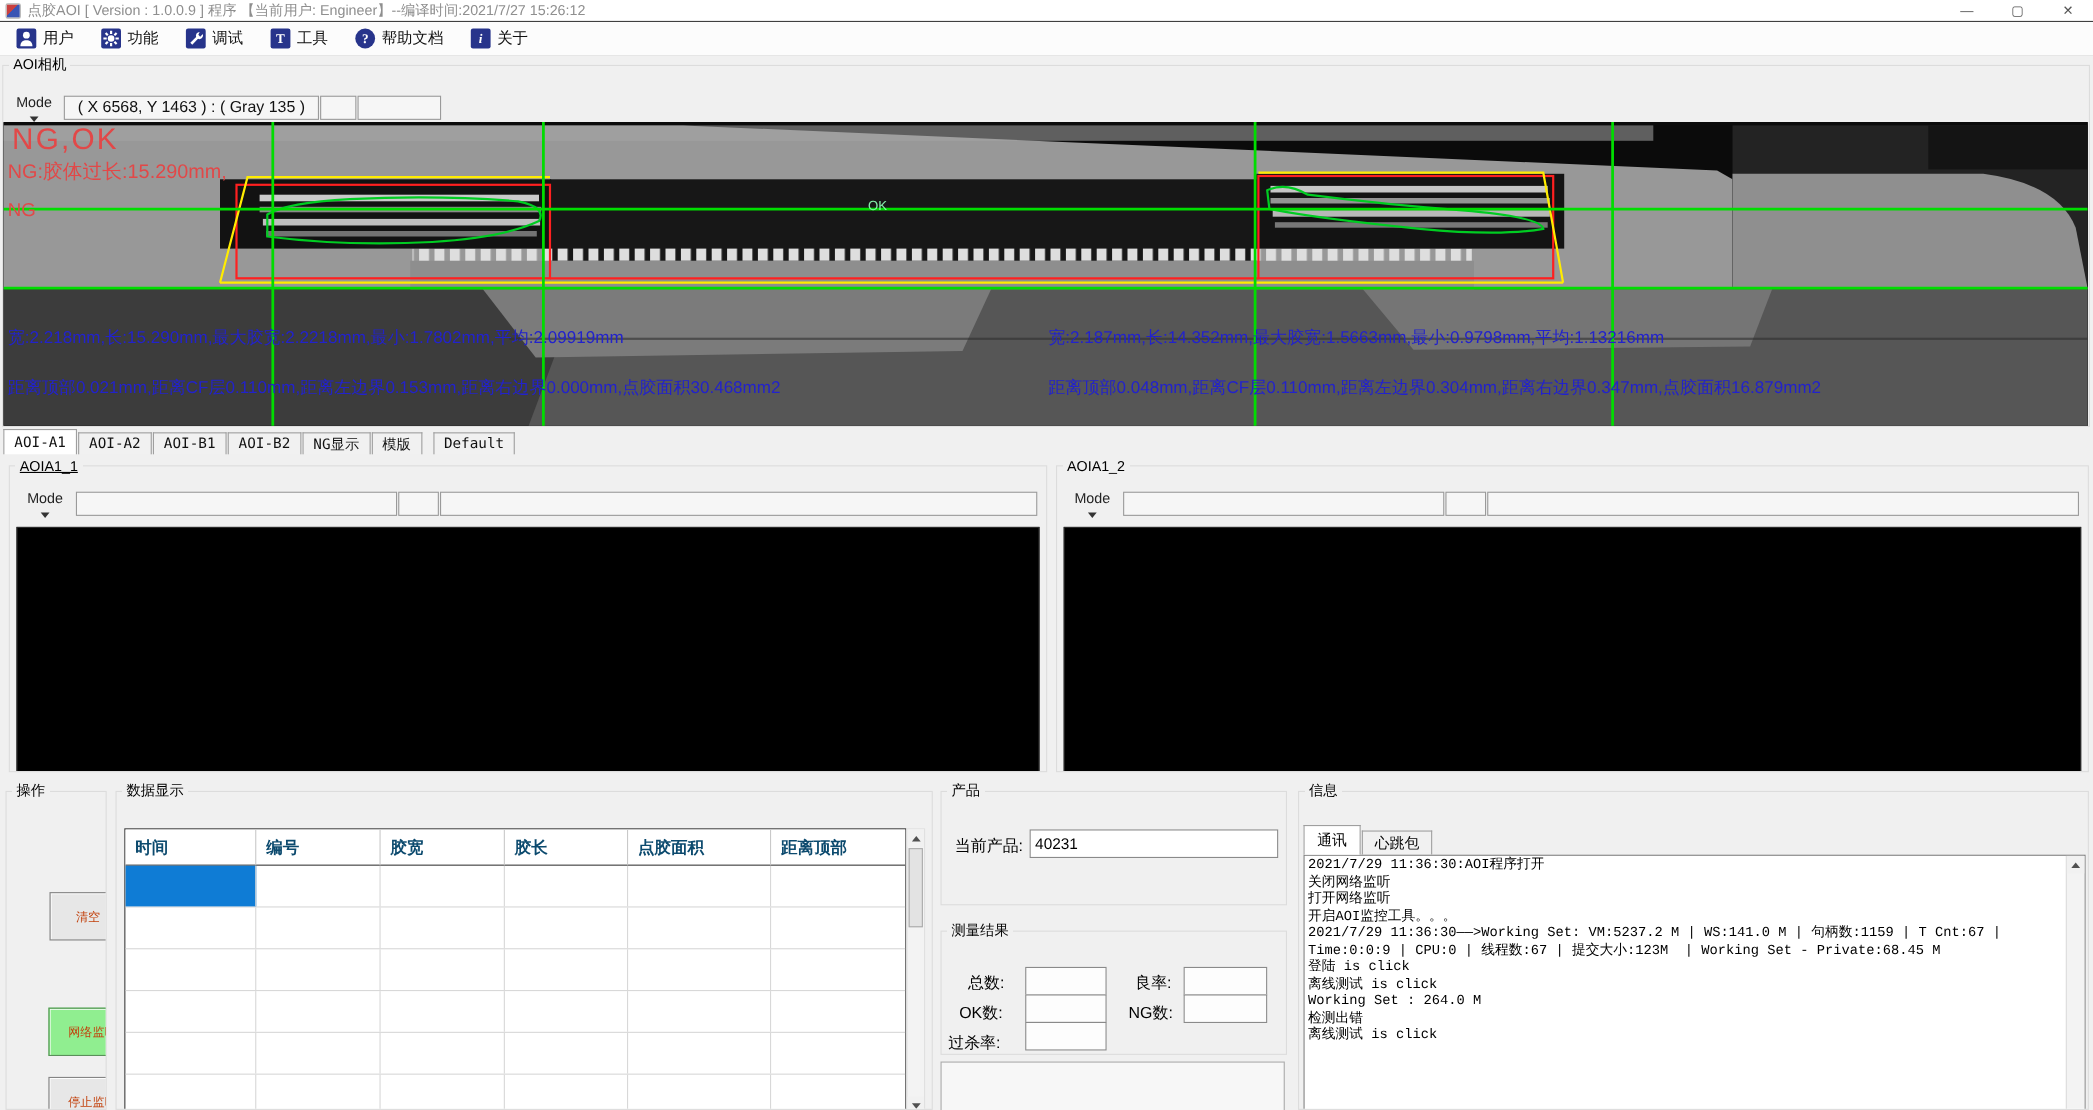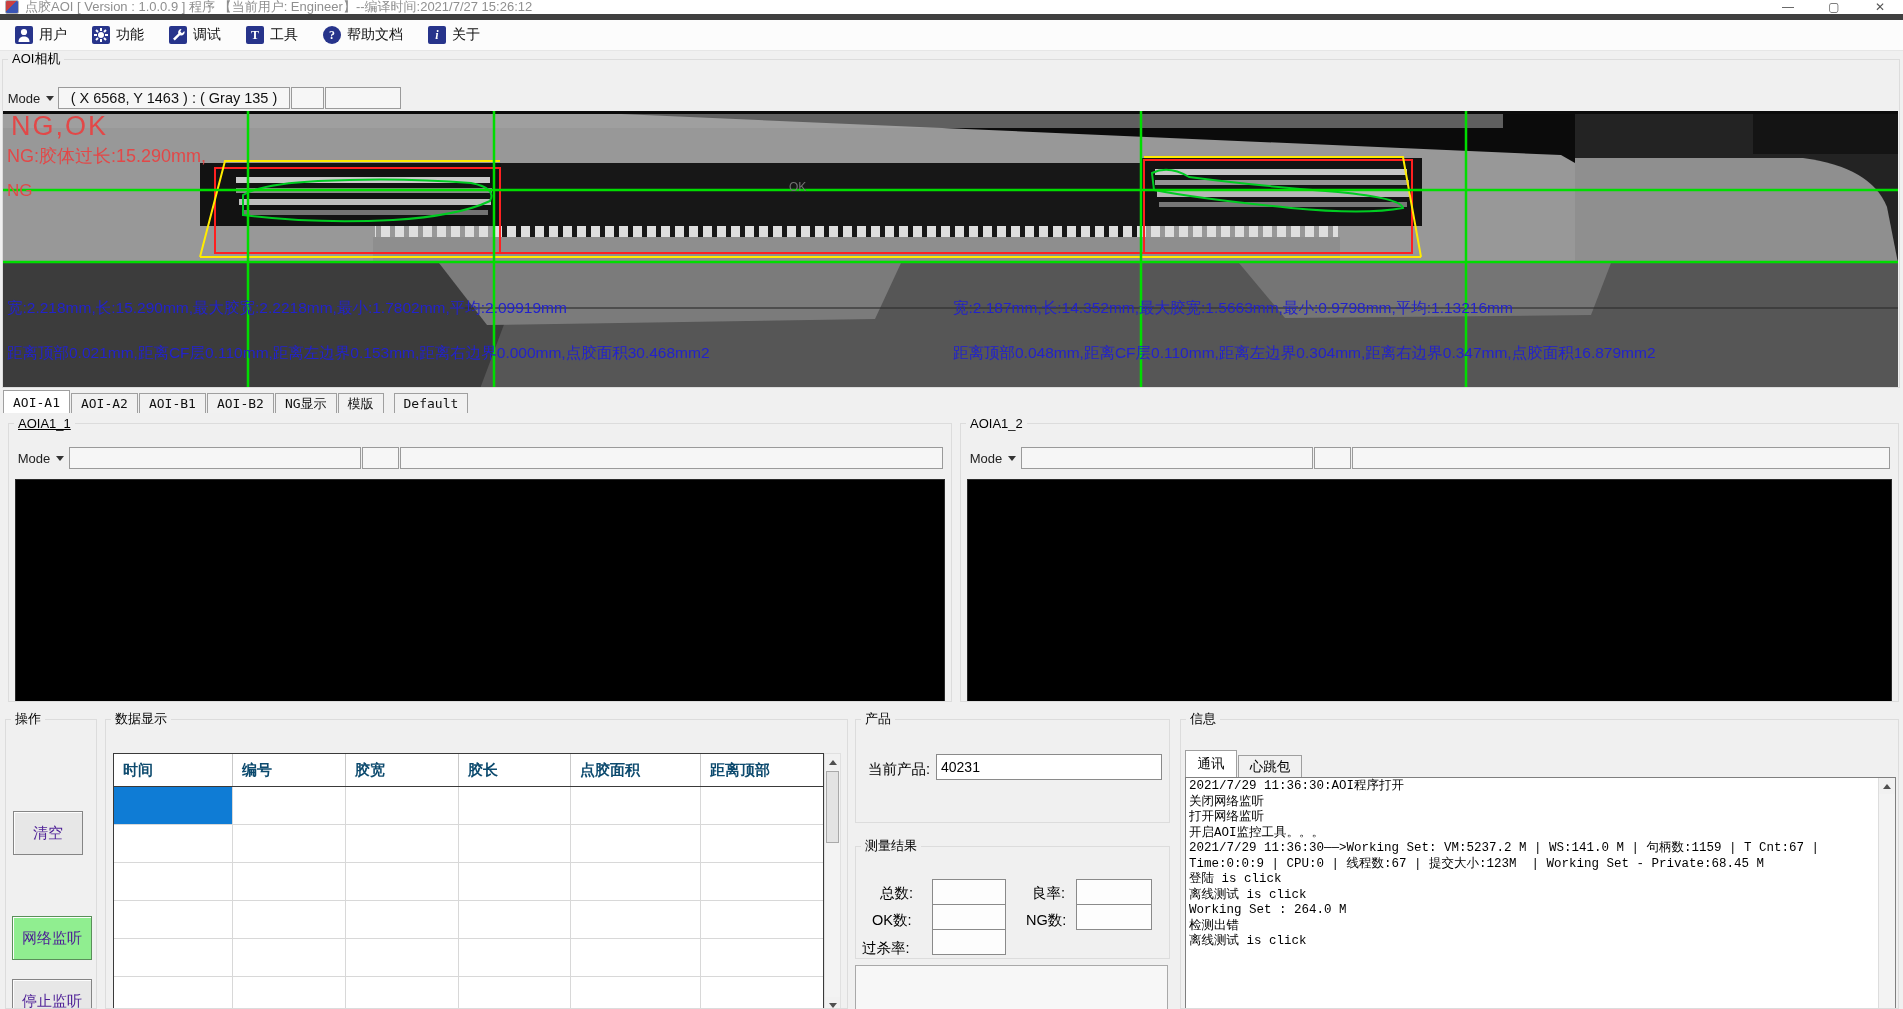--- a/index.html
+++ b/index.html
@@ -2,21 +2,21 @@
 <html><head>
 <meta charset="utf-8">
 <style>
   * { box-sizing: border-box; }
   html,body { margin:0; padding:0; }
   body { font-family:"Liberation Sans","DejaVu Sans",sans-serif; background:#f0f0f0; }
   .app { position:relative; width:1903px; height:1009px; background:#f0f0f0; overflow:hidden; }
 
   
   .titlebar { position:absolute; left:0; top:0; width:1903px; height:20px; background:#ffffff;
-              display:flex; align-items:center; padding-left:5px; border-bottom:6px solid #404040; }
+              display:flex; align-items:center; padding-left:5px; border-bottom:1px solid #404040; }
   .app-icon { width:14px; height:14px; border-radius:2px; flex:0 0 auto;
               background:linear-gradient(135deg,#c94040 0 45%,#3a55b4 45% 100%); border:1px solid #b5b5b5; }
   .title-text { margin-left:6px; font-size:13px; color:#8f8f8f; white-space:nowrap; }
   .win-btns { margin-left:auto; display:flex; height:100%; }
   .win-btn { width:46px; height:100%; display:flex; align-items:center; justify-content:center;
              color:#555; font-size:12px; }
 
   
   .menubar { position:absolute; left:0; top:20px; width:1903px; height:31px; background:#fcfcfc;
              border-bottom:1px solid #e6e6e6; display:flex; align-items:center; padding-left:7px; }
@@ -26,33 +26,33 @@
              align-items:center; justify-content:center; flex:0 0 auto; }
   .menu-glyph { color:#fff; font-weight:bold; font-size:12px; line-height:1; font-family:"Liberation Serif",serif; }
 
   
   fieldset { position:absolute; border:1px solid #dcdcdc; margin:0; padding:0; background:transparent; overflow:hidden; }
   legend { font-size:13px; color:#000; padding:0 4px; margin-left:5px; }
 
   
   .cam-field { left:2px; top:50px; width:1898px; height:338px; }
   .tool-btn { position:absolute; display:flex; align-items:center; justify-content:center; gap:6px;
-              font-size:13px; color:#222; }
+              font-size:13px; color:#222;flex-direction:column; }
   .dd-arrow { width:0; height:0; border-left:4px solid transparent; border-right:4px solid transparent;
               border-top:5px solid #333; }
   .tool-box { position:absolute; border:1px solid #9a9a9a; background:#f6f6f6; font-size:14.5px; color:#111;
               display:flex; align-items:center; justify-content:center; white-space:nowrap; }
 
   .cam { position:absolute; left:0px; top:43px; width:1895px; height:291px; background:#000; overflow:hidden; }
   .cam svg { position:absolute; left:0; top:0; }
   .cam-text { position:absolute; white-space:nowrap; line-height:1.05; }
   .t-ngstatus { left:8px; top:1px; font-size:27px; letter-spacing:2px; color:#e24848; }
   .t-ngreason { left:4px; top:36px; font-size:18px; color:#e24848; }
   .t-ngflag   { left:4px; top:71px; font-size:17px; color:#e24848; }
-  .t-okflag   { left:786px; top:70px; font-size:12px; color:#737373; }
+  .t-okflag   { left:786px; top:70px; font-size:12px; color:#86efac; }
   .t-meas { font-size:15.5px; color:#2222cc; }
   .t-lm1 { left:4px;   top:189px; }
   .t-lm2 { left:4px;   top:234px; }
   .t-rm1 { left:950px; top:189px; }
   .t-rm2 { left:950px; top:234px; }
 
   
   .main-tabs { position:absolute; left:0; top:390px; width:1903px; height:23px; display:flex;
                align-items:flex-end; padding-left:3px; }
   .tab { height:20px; padding:0 9px; display:flex; align-items:center; font-size:13px;
@@ -62,21 +62,21 @@
   .tab.gapped { margin-left:9px; }
 
   
   .panel-field-l { left:8px;  top:416px; width:944px; height:286px;text-decoration:underline; }
   .panel-field-r { left:960px; top:416px; width:939px; height:286px; }
   .panel-black { position:absolute; background:#000; border:1px solid #2a2a2a; }
 
   
   .op-field { left:5px; top:710px; width:92px; height:299px; }
   .btn { position:absolute; background:#e7e7e7; border:1px solid #858585; box-shadow:inset 1px 1px 0 #fdfdfd;
-         font-size:15px; color:#4c1d95; display:flex; align-items:center; justify-content:center; cursor:default; }
+         font-size:11px; color:#c2410c; display:flex; align-items:center; justify-content:center; cursor:default;margin-left:32px; }
   .btn-clear  { left:7px; top:83px;  width:70px; height:44px; }
   .btn-net    { left:6px; top:188px; width:80px; height:44px; background:#90ee90; border:1px solid #5a8f5a; }
   .btn-stop   { left:6px; top:251px; width:80px; height:44px; }
 
   
   .table-field { left:105px; top:710px; width:743px; height:299px; }
   .grid { position:absolute; left:7px; top:25px; width:711px; height:261px; background:#fff;
           border:1px solid #3a3a3a; overflow:hidden; }
   .grid-header { display:flex; height:33px; border-bottom:1px solid #3a3a3a; background:#fff; }
   .hcell { display:flex; align-items:center; padding-left:9px; font-size:15px; font-weight:bold; color:#0c4a6e;

